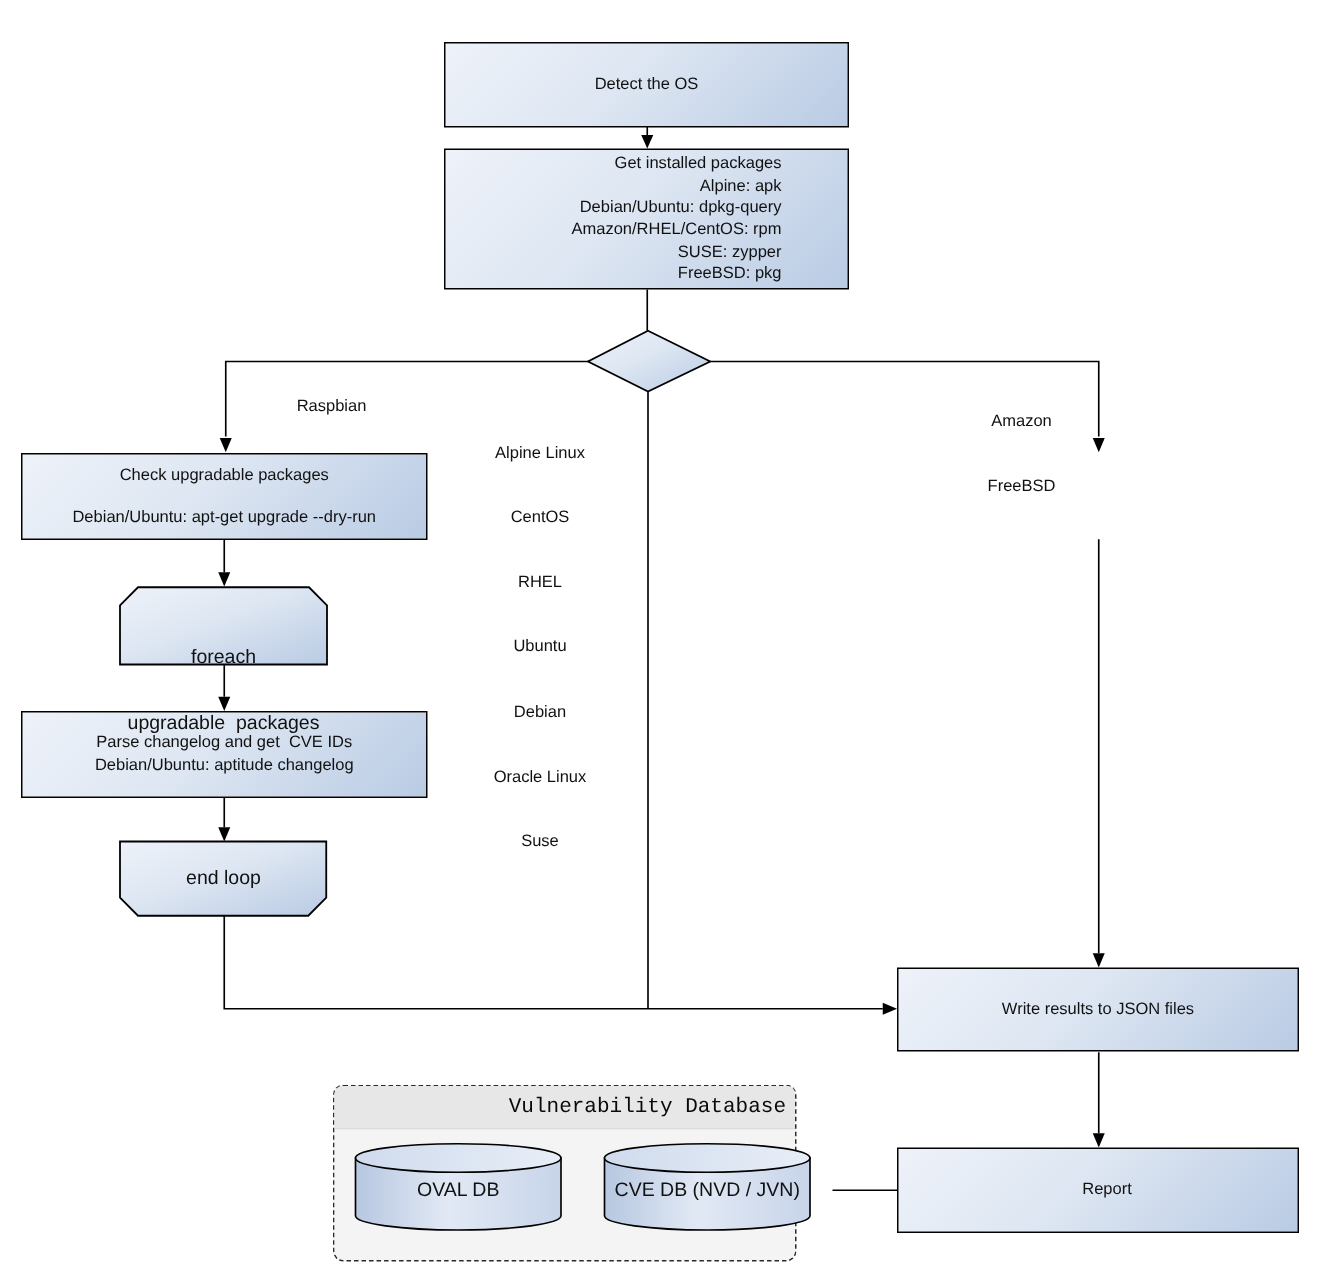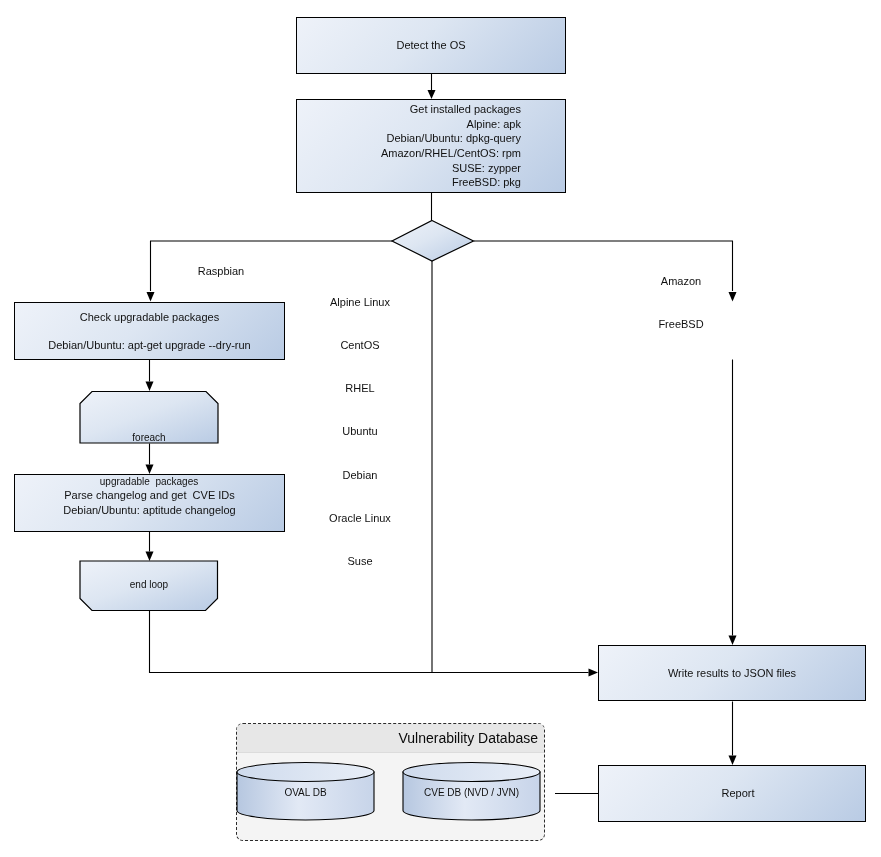--- a/index.html
+++ b/index.html
@@ -22,36 +22,36 @@
   .node{
     position:absolute;z-index:2;box-sizing:border-box;
     border:1px solid #000;
     background:linear-gradient(135deg,#eef2f9 0%,#dde6f2 45%,#b9cbe4 100%);
     display:flex;flex-direction:column;align-items:center;justify-content:center;
     font-size:11px;line-height:14.6px;text-align:center;
   }
   .node.right-text{align-items:flex-end;padding-right:44px;text-align:right;}
   .line{white-space:pre-wrap;}
   .shape-label{
-    position:absolute;z-index:2;font-size:10px;line-height:14.5px;
+    position:absolute;z-index:2;font-size:13px;line-height:14.5px;
     text-align:center;white-space:pre-wrap;
   }
   .edge-label{
     position:absolute;z-index:2;font-size:11px;line-height:14.4px;
     white-space:pre-wrap;
   }
   .edge-label.right{text-align:center;}
   .edge-label.center{text-align:center;}
 </style>
 </head>
 <body>
 
 <div id="canvas">
 
-  <div class="panel" style="left:236px;top:723px;width:309px;height:118px;">
+  <div class="panel" style="left:222px;top:723px;width:309px;height:118px;font-family:Liberation Mono, monospace;">
     <div class="panel-header">Vulnerability Database</div>
   </div>
 
   <svg class="layer" width="881" height="857" viewBox="0 0 881 857">
     <defs>
       <linearGradient id="g1" x1="0" y1="0" x2="1" y2="1">
         <stop offset="0" stop-color="#eef2f9"></stop>
         <stop offset="0.45" stop-color="#dde6f2"></stop>
         <stop offset="1" stop-color="#b9cbe4"></stop>
       </linearGradient>
@@ -99,21 +99,21 @@
 
     <polygon points="80,561 217.5,561 217.5,598.5 205.5,610.5 92,610.5 80,598.5" fill="url(#g1)" stroke="#000" stroke-width="1.2"></polygon>
 
     <path d="M237,772 L237,810.5 A68.5,9.5 0 0 0 374,810.5 L374,772 Z" fill="url(#gcyl)" stroke="#000" stroke-width="1.1"></path>
     <ellipse cx="305.5" cy="772" rx="68.5" ry="9.5" fill="url(#gcyltop)" stroke="#000" stroke-width="1.1"></ellipse>
 
     <path d="M403,772 L403,810.5 A68.5,9.5 0 0 0 540,810.5 L540,772 Z" fill="url(#gcyl)" stroke="#000" stroke-width="1.1"></path>
     <ellipse cx="471.5" cy="772" rx="68.5" ry="9.5" fill="url(#gcyltop)" stroke="#000" stroke-width="1.1"></ellipse>
   </svg>
 
-  <div class="node" style="left:296px;top:17px;width:270px;height:57px;">
+  <div class="node" style="left:296px;top:28px;width:270px;height:57px;">
     <div class="line">Detect the OS</div>
   </div>
 
   <div class="node right-text" style="left:296px;top:99px;width:270px;height:94px;">
     <div class="line">Get installed packages</div>
     <div class="line">Alpine: apk</div>
     <div class="line">Debian/Ubuntu: dpkg-query</div>
     <div class="line">Amazon/RHEL/CentOS: rpm</div>
     <div class="line">SUSE: zypper</div>
     <div class="line">FreeBSD: pkg</div>

